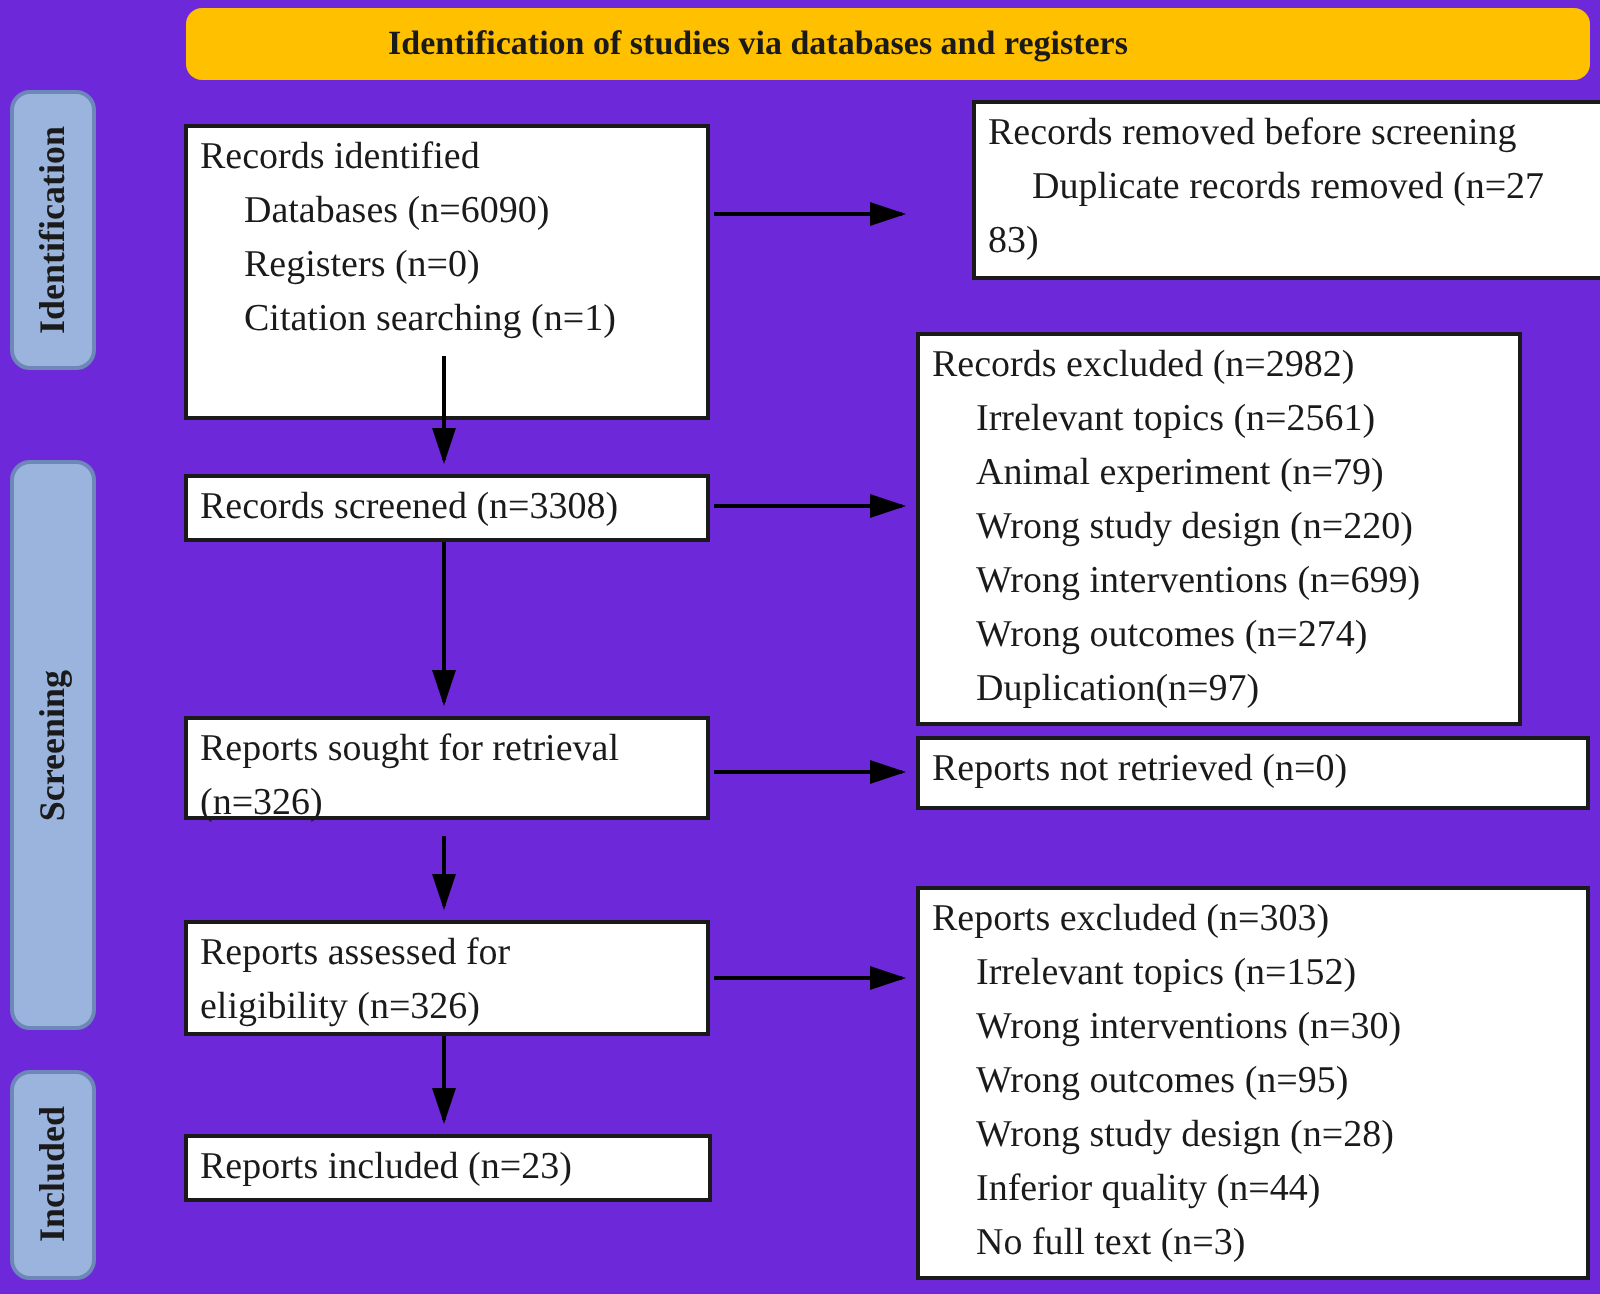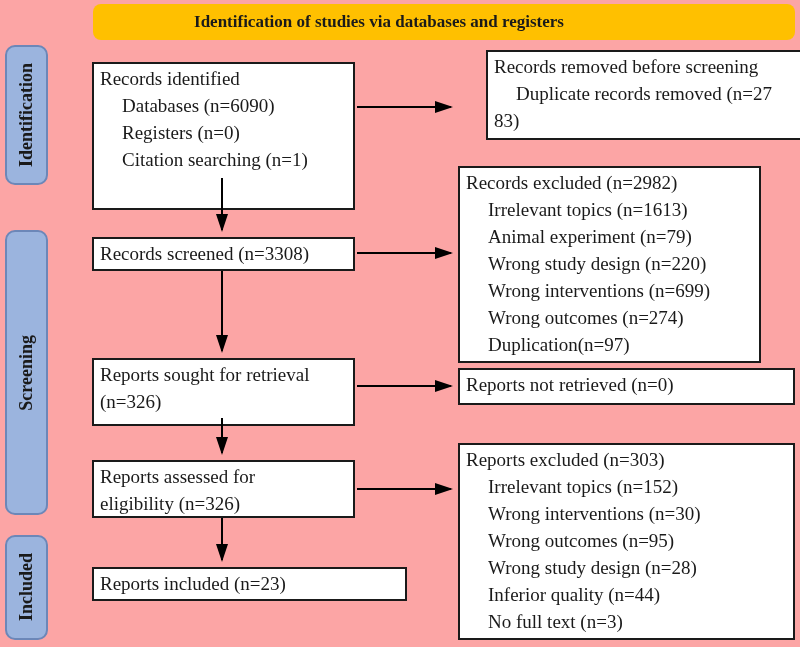--- a/index.html
+++ b/index.html
@@ -1,21 +1,21 @@
 <!DOCTYPE html>
 <html style="--banner_bg: #FFC000; --sidebar_fill: #9BB4DE; --sidebar_border: #6C87B8; --box_border: #1A1A1A; --arrow: #000000; --text: #1A1A1A;"><head>
 <meta charset="utf-8">
 <style>
   html, body { margin: 0; padding: 0; background: #ffffff; }
 
   .canvas {
     position: relative;
     width: 800px;
     height: 647px;
-    background: #fca5a5;
+    background: #6d28d9;
     font-family: "Liberation Serif", serif;
     color: var(--text, #1a1a1a);
     overflow: hidden;
   }
 
   
   .banner {
     position: absolute;
     left: 93px; top: 4px;
     width: 702px; height: 36px;
@@ -68,25 +68,25 @@
     font-size: 19px;
     line-height: 27px;
   }
   .line { white-space: nowrap; }
   .line.indent { padding-left: 22px; }
 
   .box-records-identified    { left: 92px;  top: 62px;  width: 263px; height: 148px; }
   .box-records-removed       { left: 458px; top: 50px;  width: 337px; height: 90px; margin-left: 28px;  }
   .box-records-screened      { left: 92px;  top: 237px; width: 263px; height: 34px;  }
   .box-records-excluded      { left: 458px; top: 166px; width: 303px; height: 197px; }
-  .box-reports-sought        { left: 92px;  top: 358px; width: 263px; height: 68px;  }
+  .box-reports-sought        { left: 92px;  top: 358px; width: 263px; height: 52px;  }
   .box-reports-not-retrieved { left: 458px; top: 368px; width: 337px; height: 37px;  }
   .box-reports-assessed      { left: 92px;  top: 460px; width: 263px; height: 58px;  }
   .box-reports-excluded      { left: 458px; top: 443px; width: 337px; height: 197px; }
-  .box-reports-included      { left: 92px;  top: 567px; width: 315px; height: 34px;  }
+  .box-reports-included      { left: 92px;  top: 567px; width: 264px; height: 34px;  }
 
   
   .arrows {
     position: absolute;
     left: 0; top: 0;
     pointer-events: none;
   }
   .arrows line { stroke: var(--arrow, #000000); stroke-width: 2; }
   .arrows marker path { fill: var(--arrow, #000000); }
 </style>
@@ -121,21 +121,21 @@
     <div class="line indent">Duplicate records removed (n=27</div>
     <div class="line">83)</div>
   </div>
 
   <div class="box box-records-screened">
     <div class="line">Records screened (n=3308)</div>
   </div>
 
   <div class="box box-records-excluded">
     <div class="line">Records excluded (n=2982)</div>
-    <div class="line indent">Irrelevant topics (n=1613)</div>
+    <div class="line indent">Irrelevant topics (n=2561)</div>
     <div class="line indent">Animal experiment (n=79)</div>
     <div class="line indent">Wrong study design (n=220)</div>
     <div class="line indent">Wrong interventions (n=699)</div>
     <div class="line indent">Wrong outcomes (n=274)</div>
     <div class="line indent">Duplication(n=97)</div>
   </div>
 
   <div class="box box-reports-sought">
     <div class="line">Reports sought for retrieval</div>
     <div class="line">(n=326)</div>

